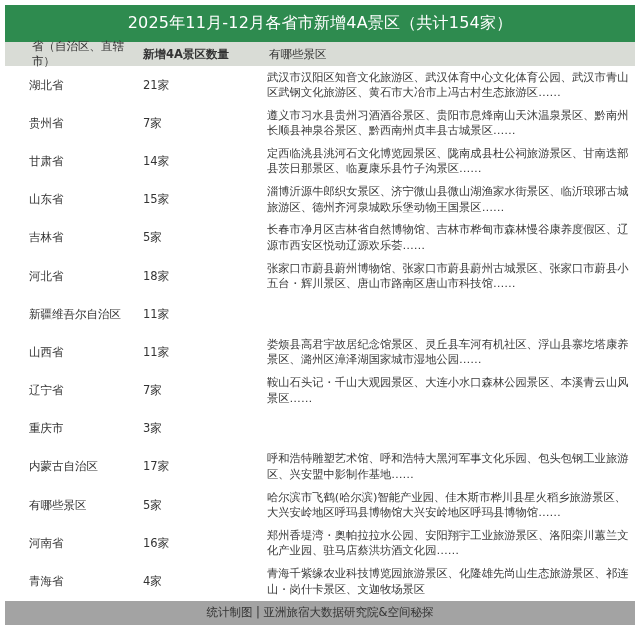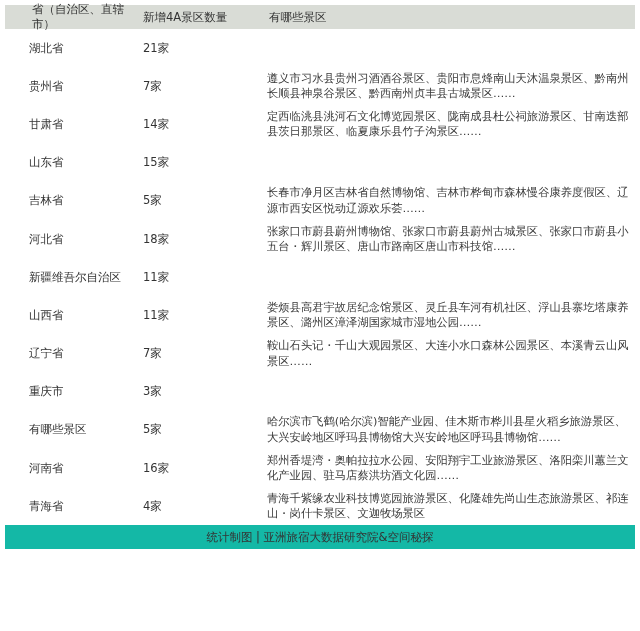--- a/index.html
+++ b/index.html
@@ -8,55 +8,58 @@
   .wrap { position: absolute; left: 5px; top: 5px; width: 630px; }
   .title { height: 37px; background: #2e8b4f; color: #ffffff; font-size: 16px;
            display: flex; align-items: center; justify-content: center; letter-spacing: 0.2px; }
   .thead { height: 24px; background: #d9dcd6; display: flex; align-items: center;
            font-size: 11.5px; color: #333; }
   .c1 { width: 128px; padding-left: 19px; box-sizing: border-box; flex: none; }
   .c2 { width: 117px; padding-left: 0px; box-sizing: border-box; flex: none; }
   .c3 { flex: 1; padding-left: 16px; box-sizing: border-box; }
   .thead .c2 { padding-left: 0; }
   .thead .c1 { padding-left: 27px; width: 138px; }
-  .thead .c2 { width: 110px; }
+  .thead .c2 { width: 110px; font-weight: bold; }
   .row { height: 38.2px; display: flex; align-items: center; font-size: 11.5px; color: #333; }
   .row .c1 { width: 138px; padding-left: 24px; }
   .row .c2 { width: 110px; padding-left: 0; }
   .row .c3 { padding-left: 14px; font-size: 11.3px; line-height: 15.5px; padding-right: 6px; color: #3a3a3a; }
-  .footer { margin-top: 0px; height: 24px; background: #14b8a6; display: flex; align-items: center;
+  .footer { margin-top: 0px; height: 24px; background: #a3a3a3; display: flex; align-items: center;
             justify-content: center; font-size: 11.5px; color: #333; }
 </style>
 </head>
 <body>
 
 <div class="wrap">
+  <div class="title">2025年11月-12月各省市新增4A景区（共计154家）</div>
   <div class="thead">
     <div class="c1">省（自治区、直辖市）</div>
     <div class="c2">新增4A景区数量</div>
     <div class="c3">有哪些景区</div>
   </div>
   <div id="rows">
       <div class="row">
         <div class="c1">湖北省</div>
         <div class="c2">21家</div>
+        <div class="c3">武汉市汉阳区知音文化旅游区、武汉体育中心文化体育公园、武汉市青山区武钢文化旅游区、黄石市大冶市上冯古村生态旅游区……</div>
       </div>
       <div class="row">
         <div class="c1">贵州省</div>
         <div class="c2">7家</div>
         <div class="c3">遵义市习水县贵州习酒酒谷景区、贵阳市息烽南山天沐温泉景区、黔南州长顺县神泉谷景区、黔西南州贞丰县古城景区……</div>
       </div>
       <div class="row">
         <div class="c1">甘肃省</div>
         <div class="c2">14家</div>
         <div class="c3">定西临洮县洮河石文化博览园景区、陇南成县杜公祠旅游景区、甘南迭部县茨日那景区、临夏康乐县竹子沟景区……</div>
       </div>
       <div class="row">
         <div class="c1">山东省</div>
         <div class="c2">15家</div>
+        <div class="c3">淄博沂源牛郎织女景区、济宁微山县微山湖渔家水街景区、临沂琅琊古城旅游区、德州齐河泉城欧乐堡动物王国景区……</div>
       </div>
       <div class="row">
         <div class="c1">吉林省</div>
         <div class="c2">5家</div>
         <div class="c3">长春市净月区吉林省自然博物馆、吉林市桦甸市森林慢谷康养度假区、辽源市西安区悦动辽源欢乐荟……</div>
       </div>
       <div class="row">
         <div class="c1">河北省</div>
         <div class="c2">18家</div>
         <div class="c3">张家口市蔚县蔚州博物馆、张家口市蔚县蔚州古城景区、张家口市蔚县小五台・辉川景区、唐山市路南区唐山市科技馆……</div>
@@ -73,20 +76,25 @@
       <div class="row">
         <div class="c1">辽宁省</div>
         <div class="c2">7家</div>
         <div class="c3">鞍山石头记・千山大观园景区、大连小水口森林公园景区、本溪青云山风景区……</div>
       </div>
       <div class="row">
         <div class="c1">重庆市</div>
         <div class="c2">3家</div>
       </div>
       <div class="row">
+        <div class="c1">内蒙古自治区</div>
+        <div class="c2">17家</div>
+        <div class="c3">呼和浩特雕塑艺术馆、呼和浩特大黑河军事文化乐园、包头包钢工业旅游区、兴安盟中影制作基地……</div>
+      </div>
+      <div class="row">
         <div class="c1">有哪些景区</div>
         <div class="c2">5家</div>
         <div class="c3">哈尔滨市飞鹤(哈尔滨)智能产业园、佳木斯市桦川县星火稻乡旅游景区、大兴安岭地区呼玛县博物馆大兴安岭地区呼玛县博物馆……</div>
       </div>
       <div class="row">
         <div class="c1">河南省</div>
         <div class="c2">16家</div>
         <div class="c3">郑州香堤湾・奥帕拉拉水公园、安阳翔宇工业旅游景区、洛阳栾川蕙兰文化产业园、驻马店蔡洪坊酒文化园……</div>
       </div>
       <div class="row">

